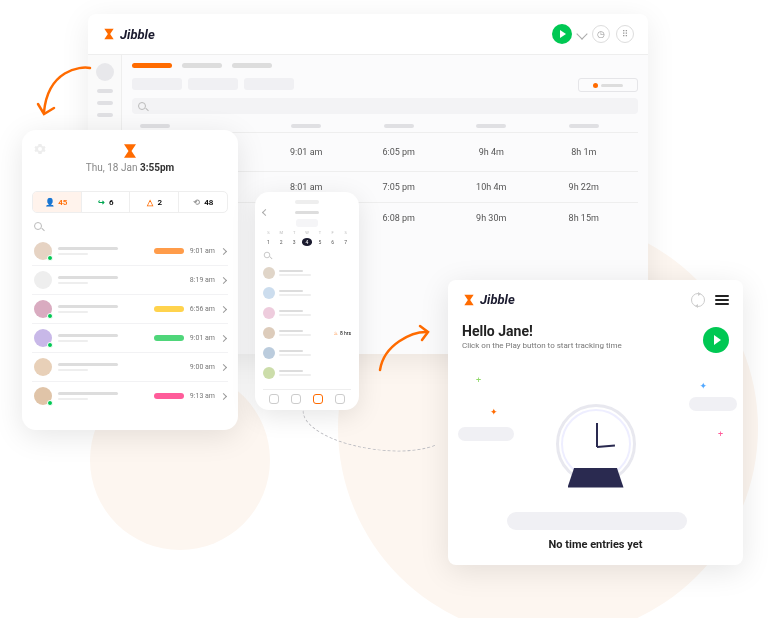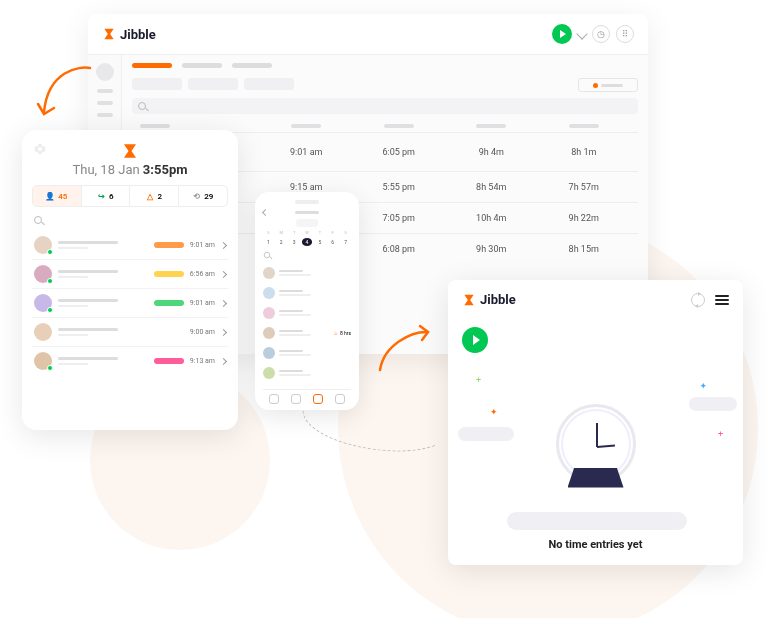--- a/index.html
+++ b/index.html
@@ -54,21 +54,21 @@
     display: flex; align-items: center; justify-content: space-between;
     padding: 10px 14px;
     border-bottom: 1px solid #eee;
   }
   .logo { display:flex; align-items:center; gap:4px; }
   .logo-mark {
     width: 14px; height: 14px;
     display:inline-flex; align-items:center; justify-content:center;
   }
   .logo-mark svg { width: 14px; height: 14px; }
-  .logo-text { font-weight: 700; font-size: 13px; color: #1a1a2e; }
+  .logo-text { font-weight: 700; font-size: 13px; color: #1a1a2e; font-style: italic; }
   .header-right { display:flex; align-items:center; gap:6px; }
   .play-btn {
     width: 20px; height: 20px; border-radius:50%;
     background: #00c853; display:flex; align-items:center; justify-content:center;
     cursor:pointer;
   }
   .play-btn::after {
     content:""; border-left: 6px solid #fff;
     border-top: 4px solid transparent; border-bottom: 4px solid transparent;
     margin-left:2px;
@@ -125,21 +125,21 @@
     box-shadow:0 6px 30px rgba(0,0,0,0.10);
     z-index:4;
     padding:10px 10px 6px;
     display:flex; flex-direction:column;
   }
   .tablet .gear { position:absolute; left:12px; top:10px; width:12px;height:12px; }
   .tablet .gear svg { width:12px;height:12px; }
   .tablet-logo { margin:2px auto 2px; display:flex; justify-content:center;}
   .tablet-logo svg { width:18px; height:18px;}
   .tab-title { text-align:center; font-size:11px; font-weight:700; color:#222;}
-  .tab-sub { text-align:center; font-size:13px; color:#888; margin-bottom:8px;}
+  .tab-sub { text-align:center; font-size:10px; color:#888; margin-bottom:18px;}
   .tab-sub b { font-weight:700; color:#333;}
   .stat-row {
     display:grid; grid-template-columns: repeat(4,1fr);
     border:1px solid #eee; border-radius:5px; height:22px;
     overflow:hidden; margin-bottom:6px;
   }
   .stat {
     display:flex; align-items:center; justify-content:center;
     gap:3px; font-size:8px; font-weight:600;
     border-right:1px solid #eee;
@@ -331,27 +331,20 @@
         </div>
         <div class="table-row">
           <span class="avatar"></span>
           <span class="cell right">9:01 am</span>
           <span class="cell right">6:05 pm</span>
           <span class="cell right">9h 4m</span>
           <span class="cell right">8h 1m</span>
         </div>
         <div class="table-row">
           <span></span>
-          <span class="cell right">9:15 am</span>
-          <span class="cell right">5:55 pm</span>
-          <span class="cell right">8h 54m</span>
-          <span class="cell right">7h 57m</span>
-        </div>
-        <div class="table-row">
-          <span></span>
           <span class="cell right">8:01 am</span>
           <span class="cell right">7:05 pm</span>
           <span class="cell right">10h 4m</span>
           <span class="cell right">9h 22m</span>
         </div>
         <div class="table-row">
           <span></span>
           <span class="cell right">8:15 am</span>
           <span class="cell right">6:08 pm</span>
           <span class="cell right">9h 30m</span>
@@ -384,37 +377,46 @@
     <div class="stat">
       <span class="stat-ico green">↪</span>
       <span>6</span>
     </div>
     <div class="stat">
       <span class="stat-ico orange">△</span>
       <span>2</span>
     </div>
     <div class="stat">
       <span class="stat-ico gray">⟲</span>
-      <span>29</span>
+      <span>48</span>
     </div>
   </div>
   <div class="mag-row">
       <span class="mag"></span>
     </div>
 
   <div class="list-item">
     <span class="av">
         <span class="dot-online"></span>
       </span>
     <div class="name">
         <div class="bar1"></div>
         <div class="bar2"></div>
       </div>
     <span class="badge o"></span>
     <span class="time">9:01 am</span>
+    <span class="chev"></span>
+  </div>
+  <div class="list-item">
+    <span class="av" style="background:#eee"></span>
+    <div class="name">
+        <div class="bar1"></div>
+        <div class="bar2"></div>
+      </div>
+    <span class="time">8:19 am</span>
     <span class="chev"></span>
   </div>
   <div class="list-item">
     <span class="av" style="background:#d9abc0">
         <span class="dot-online"></span>
       </span>
     <div class="name">
         <div class="bar1"></div>
         <div class="bar2"></div>
       </div>
@@ -551,20 +553,24 @@
     <div class="mini-hdr-right">
       <span class="sync-ico"></span>
       <span class="ham">
           <span></span>
           <span></span>
           <span></span>
         </span>
     </div>
   </div>
   <div class="mini-body">
+    <div class="mini-left">
+      <div class="mini-title">Hello Jane!</div>
+      <div class="mini-sub">Click on the Play button to start tracking time</div>
+    </div>
     <div class="play-btn play"></div>
   </div>
   <div class="illus">
     <div class="cloud c1"></div>
     <div class="cloud c2"></div>
     <div class="cloud c3"></div>
     <span class="spark" style="left:28px;top:18px;color:#8fd968">+</span>
     <span class="spark" style="left:42px;top:50px;color:#ff6b00">✦</span>
     <span class="spark" style="right:36px;top:24px;color:#52a8ff">✦</span>
     <span class="spark" style="right:20px;top:72px;color:#ff5c9a">+</span>

